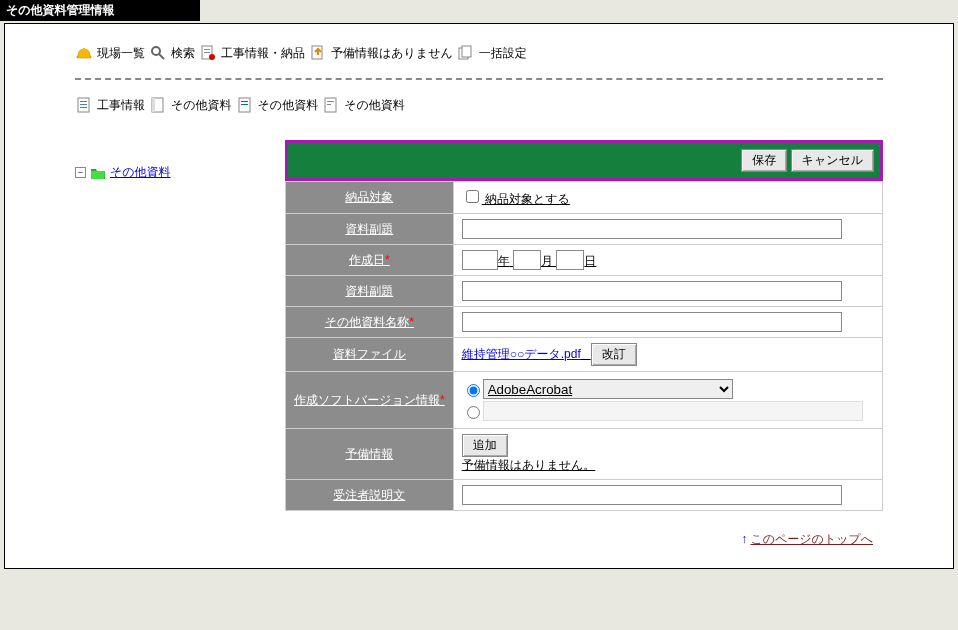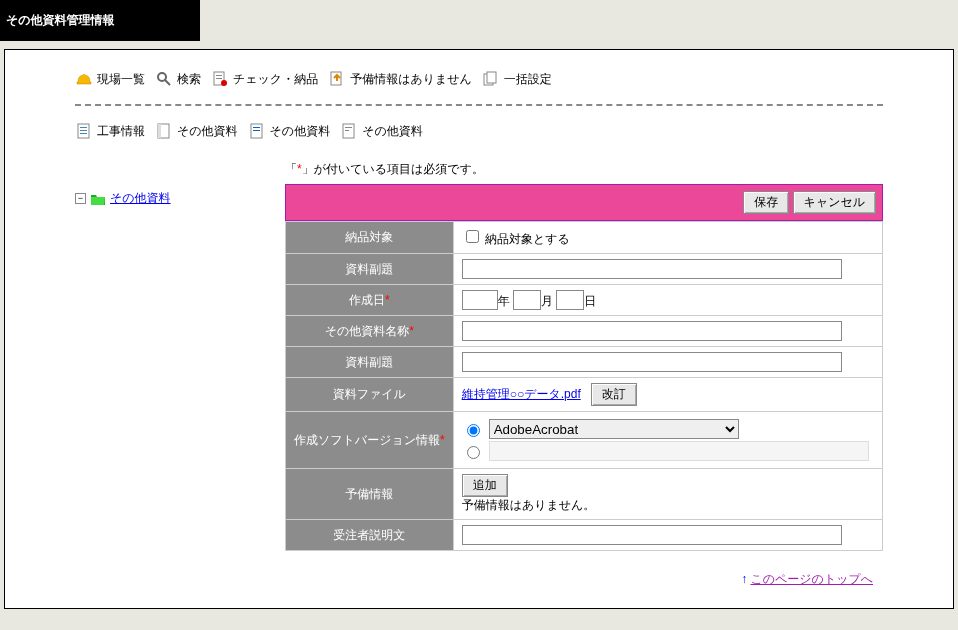--- a/index.html
+++ b/index.html
@@ -8,37 +8,37 @@
     padding: 0;
     font-family: "MS PGothic", "Meiryo", sans-serif;
     font-size: 12px;
     background: #e8e8e0;
     width: 958px;
   }
   .title-bar {
     background: #000;
     color: #fff;
     font-weight: bold;
-    padding: 12px 6px;
+    padding: 2px 6px;
     width: 200px;
-    margin-bottom: 8px;
+    margin-bottom: 2px;
   }
   .main-panel {
     background: #fff;
     border: 1px solid #000;
     margin: 0 4px;
     padding: 10px 0 20px 0;
   }
   .toolbar {
     padding: 4px 70px;
   }
   .toolbar-row {
     display: flex;
     align-items: flex-end;
-    gap: 10px;
+    gap: 4px;
     padding: 6px 0;
   }
   .toolbar-item {
     display: flex;
     align-items: center;
     gap: 4px;
     cursor: pointer;
   }
   .toolbar-item .icon {
     width: 18px;
@@ -88,42 +88,43 @@
   }
   .form-panel {
     flex: 1;
   }
   .instructions {
     margin-bottom: 6px;
     line-height: 1.5;
   }
   .red { color: red; }
   .action-bar {
-    background: #ec4899;
-    border: 1px solid #a21caf;
+    background: #15803d;
+    border: 3px solid #a21caf;
     padding: 6px;
     text-align: right;
   }
   .btn {
     background: #e8e8e8;
     border: 1px solid #888;
     padding: 2px 10px;
     cursor: pointer;
     font-family: inherit;
     font-size: 12px;
     box-shadow: 1px 1px 0 #fff inset, -1px -1px 0 #aaa inset;
   }
   table.form-table {
     width: 100%;
     border-collapse: collapse;
   }
   table.form-table td {
     border: 1px solid #ccc;
     padding: 5px 8px;
     vertical-align: middle;
+    text-decoration: underline;
   }
   table.form-table td.label-cell {
     background: #8c8c8c;
     color: #fff;
     text-align: center;
     width: 150px;
     white-space: nowrap;
   }
   table.form-table td.value-cell {
     background: #fff;
@@ -147,35 +148,34 @@
     text-align: center;
   }
   select.soft {
     width: 250px;
     height: 20px;
     border: 1px solid #888;
   }
   .soft-row {
     display: flex;
     align-items: center;
-    gap: 6px;
     margin: 2px 0;
   }
   input[type="text"].soft-other {
     width: 380px;
     height: 20px;
     border: 1px solid #ddd;
     background: #f5f5f5;
   }
   .page-top-link {
     text-align: right;
     padding: 20px 80px 0 0;
   }
   .page-top-link a {
-    color: #a21caf;
+    color: #7f1d1d;
     text-decoration: underline;
     cursor: pointer;
   }
   .page-top-link .arrow {
     color: #0000EE;
     text-decoration: none;
   }
   .req { color: red; }
 </style>
 </head>
@@ -207,21 +207,21 @@
       </div>
       <div class="toolbar-item">
         <span class="icon">
           <svg viewBox="0 0 18 18" width="18" height="18">
               <rect x="3" y="2" width="10" height="13" fill="#fff" stroke="#888"></rect>
               <rect x="5" y="5" width="6" height="1" fill="#888"></rect>
               <rect x="5" y="8" width="6" height="1" fill="#888"></rect>
               <circle cx="13" cy="13" r="3" fill="#d00"></circle>
             </svg>
         </span>
-        <span>チェック・納品</span>
+        <span>工事情報・納品</span>
       </div>
       <div class="toolbar-item">
         <span class="icon">
           <svg viewBox="0 0 18 18" width="18" height="18">
               <rect x="3" y="2" width="10" height="13" fill="#fff" stroke="#888"></rect>
               <path d="M9 5 L9 11 M6 8 L9 5 L12 8" fill="none" stroke="#d80" stroke-width="2"></path>
             </svg>
         </span>
         <span>予備情報はありません</span>
       </div>
@@ -293,23 +293,20 @@
               <path d="M1 3 L6 3 L7 5 L15 5 L15 13 L1 13 Z" fill="#2a2"></path>
               <path d="M1 5 L15 5 L14 13 L1 13 Z" fill="#4d4"></path>
             </svg>
         </span>
         <a class="tree-link">その他資料</a>
       </div>
     </div>
 
     <div class="form-panel">
       <div class="instructions">
-        <div>
-          <span>「</span><span class="red">*</span><span>」が付いている項目は必須です。</span>
-        </div>
       </div>
 
       <div class="action-bar">
         <button class="btn">保存</button>
         <button class="btn">キャンセル</button>
       </div>
 
       <table class="form-table">
         <tbody>
             <tr>
@@ -329,27 +326,27 @@
           <td class="label-cell">
             <span>作成日</span><span class="req">*</span>
           </td>
           <td class="value-cell">
             <input type="text" class="small" style=""><span>年</span>
             <input type="text" class="tiny" style=""><span>月</span>
             <input type="text" class="tiny" style=""><span>日</span>
           </td>
         </tr>
         <tr>
+          <td class="label-cell">資料副題</td>
+          <td class="value-cell"><input type="text" class="full" style=""></td>
+        </tr>
+        <tr>
           <td class="label-cell">
             <span>その他資料名称</span><span class="req">*</span>
           </td>
-          <td class="value-cell"><input type="text" class="full" style=""></td>
-        </tr>
-        <tr>
-          <td class="label-cell">資料副題</td>
           <td class="value-cell"><input type="text" class="full" style=""></td>
         </tr>
         <tr>
           <td class="label-cell">資料ファイル</td>
           <td class="value-cell">
             <a class="link">維持管理○○データ.pdf</a>
             &nbsp;
             <button class="btn">改訂</button>
           </td>
         </tr>

